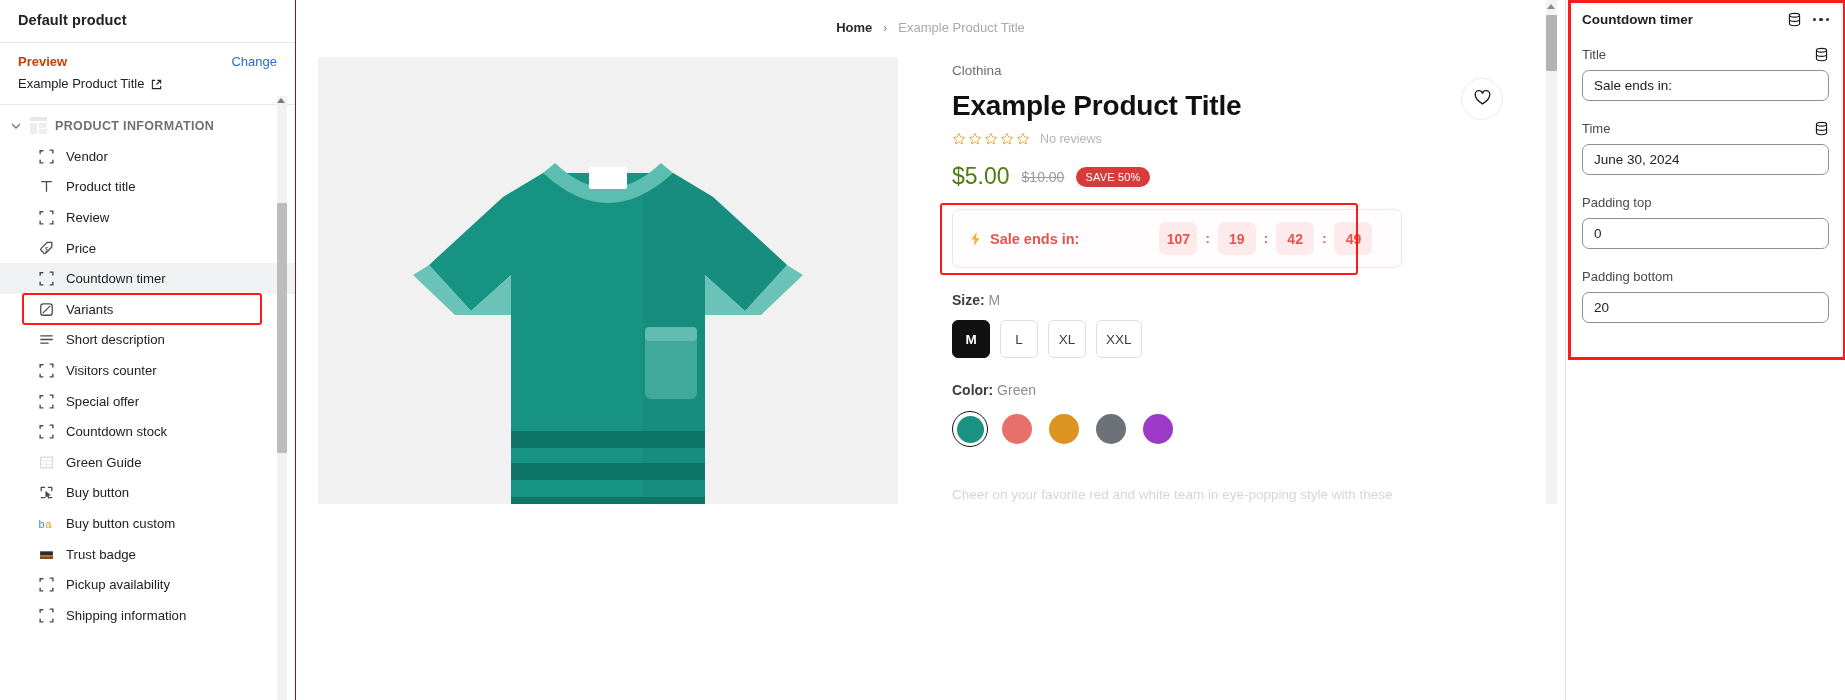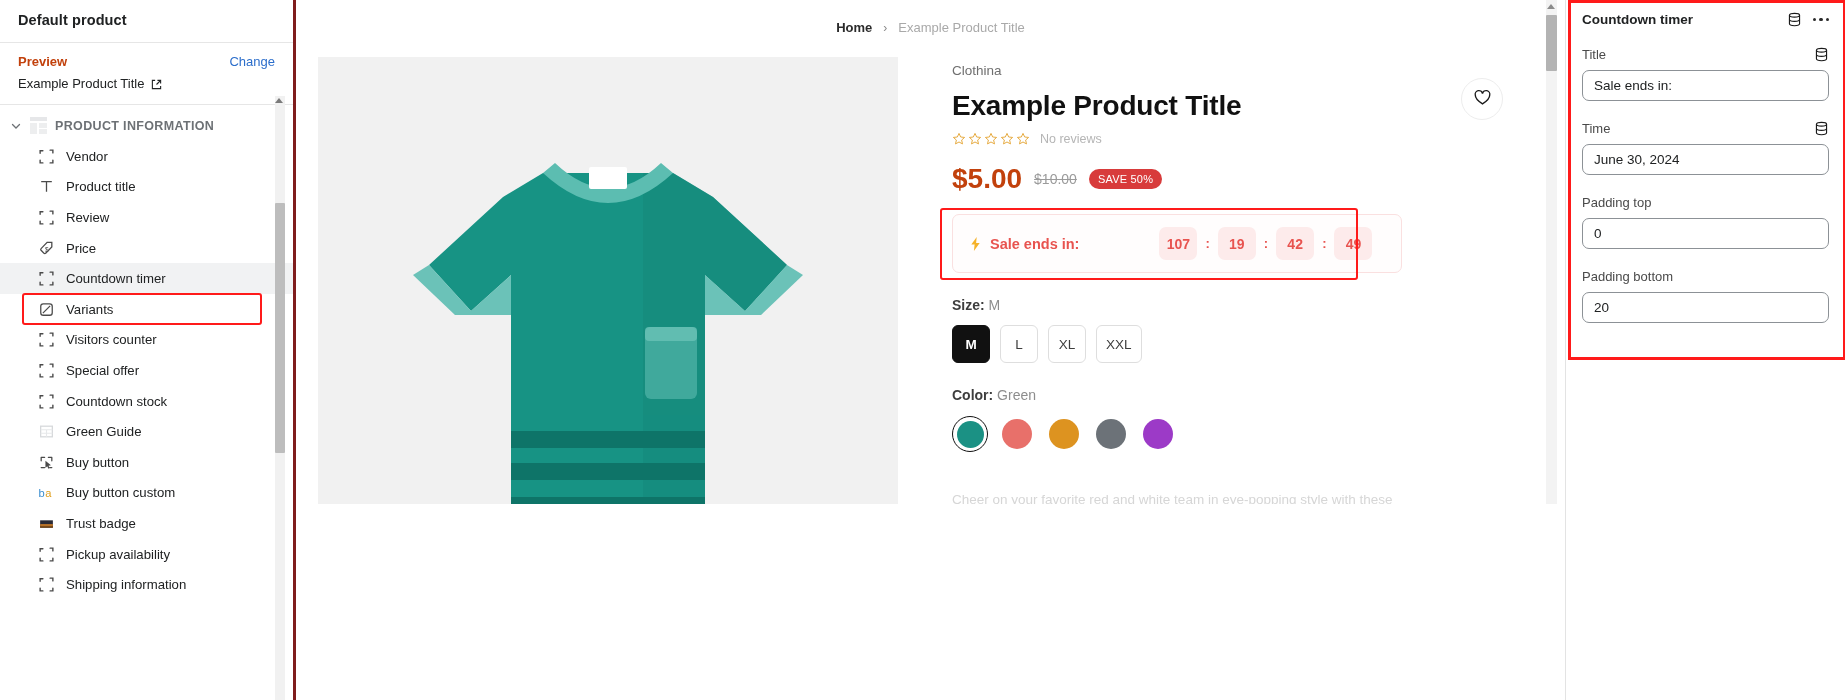--- a/index.html
+++ b/index.html
@@ -13,21 +13,21 @@
     display: flex;
     width: 1845px; height: 700px;
     position: relative;
   }
 
   
   .sidebar {
     width: 296px;
     height: 700px;
     background: #ffffff;
-    border-right: 3px solid #7f1d1d;
+    border-right: 1px solid #7f1d1d;
     position: relative;
     flex: 0 0 296px;
   }
   .sb-title {
     font-size: 14.5px;
     font-weight: bold;
     color: #202223;
     padding: 12px 18px 14px 18px;
     letter-spacing: .1px;
   }
@@ -137,21 +137,21 @@
   .vendor { font-size: 13.5px; color: #6f6f6f; margin-top: 6px; }
   .ptitle {
     font-size: 28px; font-weight: bold; color: #111111;
     margin-top: 12px; letter-spacing: -.2px;
   }
   .rating-row { display: flex; align-items: center; gap: 10px; margin-top: 10px; }
   .stars { display: flex; gap: 2px; }
   .star { width: 14px; height: 14px; display:block; }
   .noreview { font-size: 12.5px; color: #b5b5b5; }
   .price-row { display:flex; align-items:center; gap: 12px; margin-top: 17px; }
-  .price { font-size: 28px; color: #c2410c; font-weight: 700; }
+  .price { font-size: 23px; color: #4d7c0f; font-weight: 400; }
   .cprice { font-size: 14px; color: #9b9b9b; text-decoration: line-through; }
   .badge {
     background: #d83b3b; color: #ffffff; font-size: 11px; font-weight: normal;
     padding: 4px 9px 4px 9px; border-radius: 11px; letter-spacing: .2px;
   }
 
   .timer-outer { margin-top: 19px; position: relative; }
   .timer-box {
     border: 1px solid #fae0e0;
     border-radius: 7px;
@@ -321,20 +321,26 @@
             </svg></span>
         <span>Countdown timer</span>
       </div>
 
       <div class="sb-item">
         <span class="ico"><svg viewBox="0 0 16 16" width="17" height="17">
               <rect x="2.6" y="2.6" width="10.8" height="10.8" rx="2.4" fill="none" stroke="#4a4a4a" stroke-width="1.2"></rect>
               <path d="M4.6 11.4L11.4 4.6" stroke="#4a4a4a" stroke-width="1.2"></path>
             </svg></span>
         <span>Variants</span>
+      </div>
+      <div class="sb-item">
+        <span class="ico"><svg viewBox="0 0 16 16" width="17" height="17">
+              <path d="M2.6 4.6h10.8M2.6 8h10.8M2.6 11.4h7" stroke="#4a4a4a" stroke-width="1.2" stroke-linecap="round"></path>
+            </svg></span>
+        <span>Short description</span>
       </div>
       <div class="sb-item">
         <span class="ico"><svg viewBox="0 0 16 16" width="17" height="17">
               <path d="M2 5V2.6h2.6M11.4 2h2.6v2.6M14 11.4V14h-2.6M4.6 14H2v-2.6" fill="none" stroke="#4a4a4a" stroke-width="1.3" stroke-linecap="round"></path>
             </svg></span>
         <span>Visitors counter</span>
       </div>
       <div class="sb-item">
         <span class="ico"><svg viewBox="0 0 16 16" width="17" height="17">
               <path d="M2 5V2.6h2.6M11.4 2h2.6v2.6M14 11.4V14h-2.6M4.6 14H2v-2.6" fill="none" stroke="#4a4a4a" stroke-width="1.3" stroke-linecap="round"></path>

